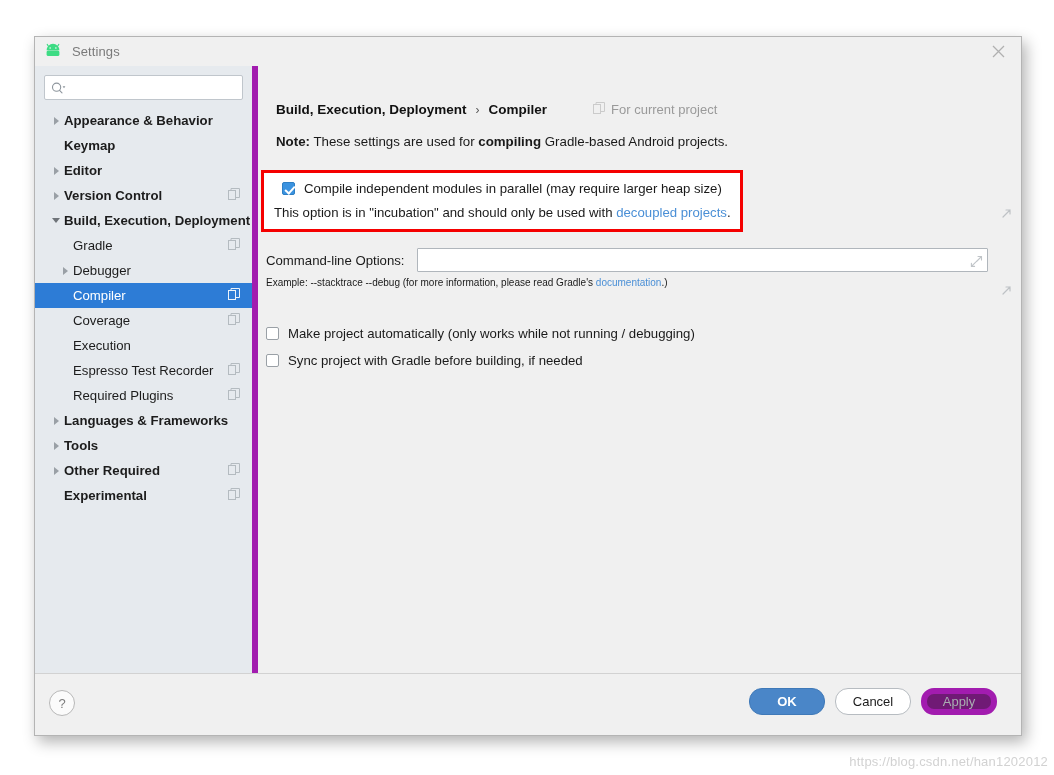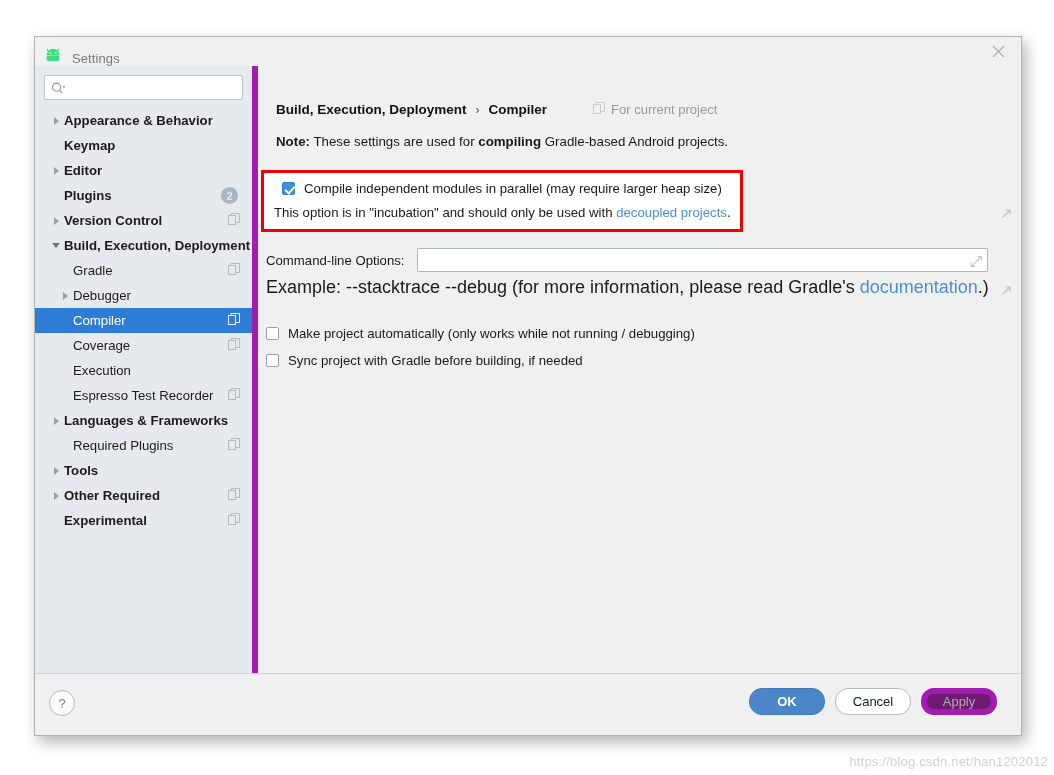--- a/index.html
+++ b/index.html
@@ -30,21 +30,21 @@
     border: 1px solid #b4b4b4;
     box-shadow: 4px 6px 14px rgba(0,0,0,0.30);
     box-sizing: border-box;
   }
 
   .titlebar {
     position: relative;
     height: 29px;
     background: #f0f0f0;
     display: flex;
-    align-items: flex-end;
+    align-items: center;
     padding-left: 10px;
     box-sizing: border-box;
   }
   .title-icon { width: 20px; height: 18px; position: relative; margin-right: 7px; }
   .title-text {
     font-size: 13px;
     color: #7a7a7a;
     letter-spacing: .1px;
   }
   .close-btn {
@@ -241,21 +241,21 @@
     padding: 0 22px 0 5px; box-sizing: border-box; color: #2b2b2b;
   }
   .expand-in {
     position: absolute; right: 4px; top: 5px;
     opacity: .55;
   }
 
   .example-row {
     position: absolute;
     left: 8px; top: 211px;
-    font-size: 18px; color: #1a1a1a;
+    font-size: 10px; color: #1a1a1a;
   }
 
   .opt-row {
     position: absolute;
     left: 8px;
     display: flex; align-items: center;
     font-size: 13.2px; color: #1a1a1a;
   }
   .opt1 { top: 260px; }
   .opt2 { top: 287px; }
@@ -384,25 +384,20 @@
               <span class="twisty"></span>
               <span class="lbl">Keymap</span>
             </div>
             <div class="tree-item lvl0 bold">
               <span class="twisty">
                 <span class="tri"></span>
               </span>
               <span class="lbl">Editor</span>
             </div>
             <div class="tree-item lvl0 bold">
-              <span class="twisty"></span>
-              <span class="lbl">Plugins</span>
-              <span class="badge">2</span>
-            </div>
-            <div class="tree-item lvl0 bold">
               <span class="twisty">
                 <span class="tri"></span>
               </span>
               <span class="lbl">Version Control</span>
               <span class="copy-ico" style="color: rgb(141, 149, 156);"><svg width="12" height="12" viewBox="0 0 12 12">
                   <rect x="0.5" y="2.5" width="7" height="9" stroke="currentColor" stroke-width="1" fill="none"></rect>
                   <path d="M3 2.5 V0.5 H11.5 V9.5 H7.5" stroke="currentColor" stroke-width="1" fill="none"></path>
                 </svg></span>
             </div>
             <div class="tree-item lvl0 bold">
@@ -446,33 +441,33 @@
               <span class="lbl">Execution</span>
             </div>
             <div class="tree-item lvl1">
               <span class="twisty"></span>
               <span class="lbl">Espresso Test Recorder</span>
               <span class="copy-ico" style="color: rgb(141, 149, 156);"><svg width="12" height="12" viewBox="0 0 12 12">
                   <rect x="0.5" y="2.5" width="7" height="9" stroke="currentColor" stroke-width="1" fill="none"></rect>
                   <path d="M3 2.5 V0.5 H11.5 V9.5 H7.5" stroke="currentColor" stroke-width="1" fill="none"></path>
                 </svg></span>
             </div>
+            <div class="tree-item lvl1">
+              <span class="twisty"></span>
+              <span class="lbl">Required Plugins</span>
+              <span class="copy-ico" style="color: rgb(141, 149, 156);"><svg width="12" height="12" viewBox="0 0 12 12">
+                  <rect x="0.5" y="2.5" width="7" height="9" stroke="currentColor" stroke-width="1" fill="none"></rect>
+                  <path d="M3 2.5 V0.5 H11.5 V9.5 H7.5" stroke="currentColor" stroke-width="1" fill="none"></path>
+                </svg></span>
+            </div>
             <div class="tree-item lvl0 bold">
               <span class="twisty">
                 <span class="tri"></span>
               </span>
               <span class="lbl">Languages &amp; Frameworks</span>
-            </div>
-            <div class="tree-item lvl1">
-              <span class="twisty"></span>
-              <span class="lbl">Required Plugins</span>
-              <span class="copy-ico" style="color: rgb(141, 149, 156);"><svg width="12" height="12" viewBox="0 0 12 12">
-                  <rect x="0.5" y="2.5" width="7" height="9" stroke="currentColor" stroke-width="1" fill="none"></rect>
-                  <path d="M3 2.5 V0.5 H11.5 V9.5 H7.5" stroke="currentColor" stroke-width="1" fill="none"></path>
-                </svg></span>
             </div>
             <div class="tree-item lvl0 bold">
               <span class="twisty">
                 <span class="tri"></span>
               </span>
               <span class="lbl">Tools</span>
             </div>
             <div class="tree-item lvl0 bold">
               <span class="twisty">
                 <span class="tri"></span>

